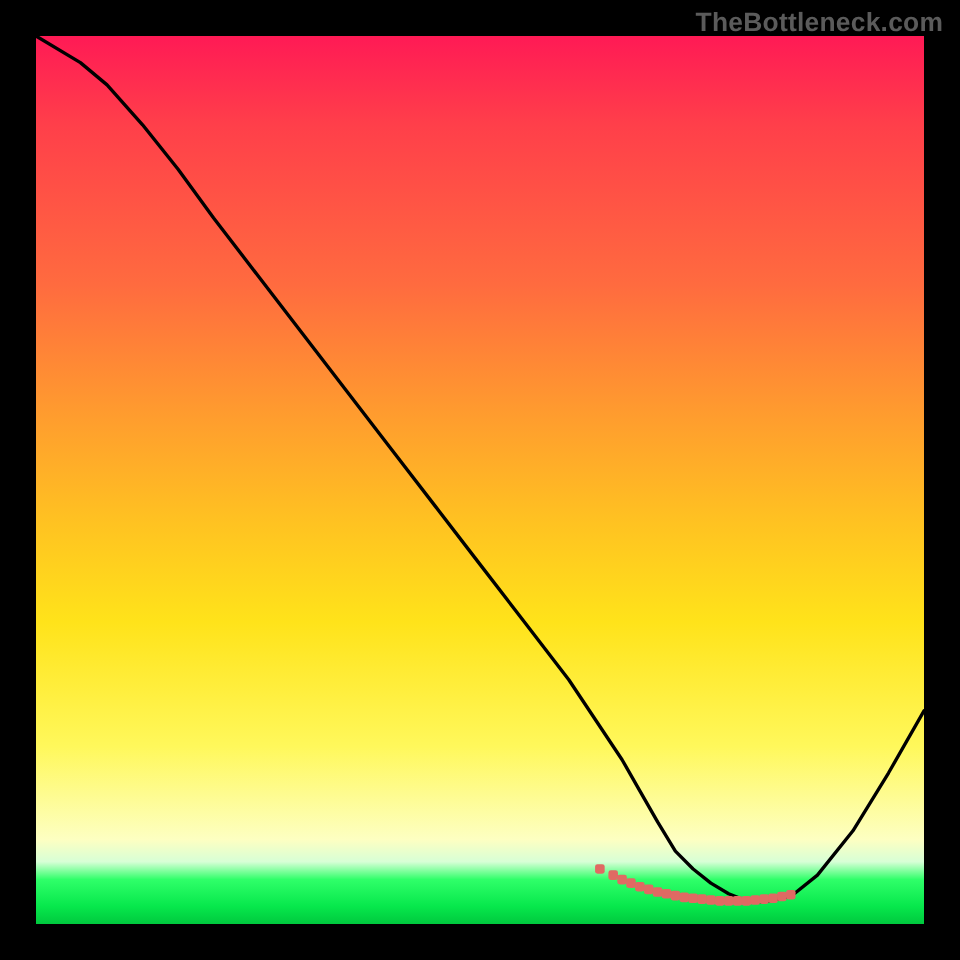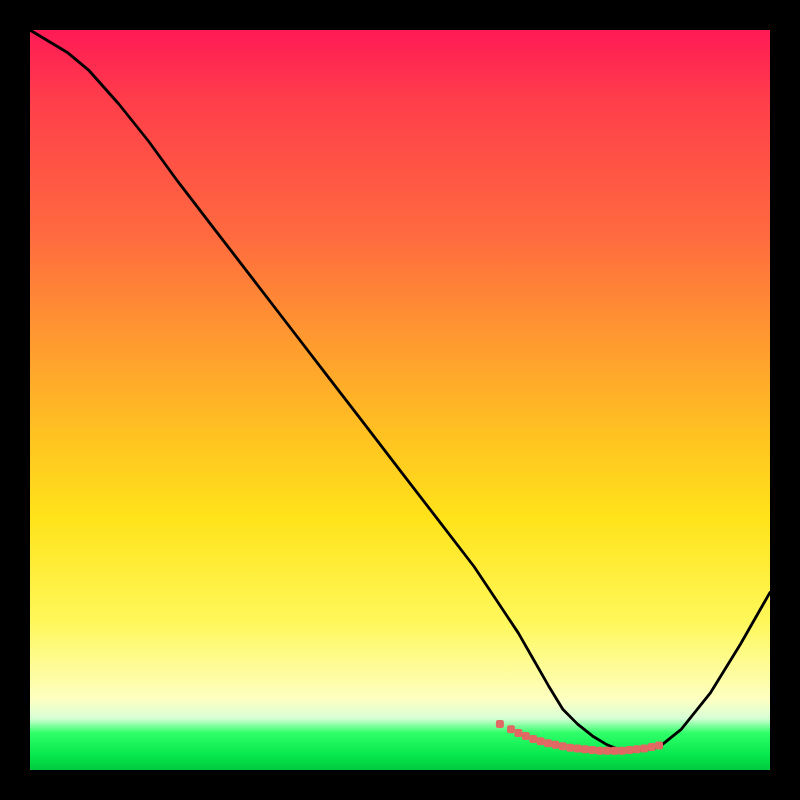--- a/index.html
+++ b/index.html
@@ -54,20 +54,21 @@
     inset: 0;
     width: 100%;
     height: 100%;
     pointer-events: none;
   }
 </style>
 </head>
 <body>
 
 <div class="container">
+  <div class="watermark">TheBottleneck.com</div>
 
   <div class="plot-frame">
     <div class="gradient"></div>
     <svg class="curve" id="curve-svg" viewBox="0 0 740 740" preserveAspectRatio="none">
         <path d="M0.00 0.00 L37.00 22.20 L59.20 40.70 L88.80 74.00 L118.40 111.00 L148.00 151.70 L185.00 199.80 L222.00 247.90 L259.00 296.00 L296.00 344.10 L333.00 392.20 L370.00 440.30 L407.00 488.40 L444.00 536.50 L466.20 569.80 L488.40 603.10 L503.20 629.00 L518.00 654.90 L532.80 679.32 L547.60 694.12 L562.40 705.96 L577.20 714.84 L592.00 720.76 L606.80 721.50 L629.00 717.06 L651.20 699.30 L680.80 662.30 L710.40 614.20 L740.00 562.40" fill="none" stroke="#000000" stroke-width="2.8" stroke-linecap="round" stroke-linejoin="round"></path>
         <g>
           <rect x="465.90" y="690.12" width="8" height="8" rx="2" fill="#e06a63"></rect>
           <rect x="477.00" y="695.30" width="8" height="8" rx="2" fill="#e06a63"></rect>
           <rect x="484.40" y="699.00" width="8" height="8" rx="2" fill="#e06a63"></rect>
           <rect x="491.80" y="701.96" width="8" height="8" rx="2" fill="#e06a63"></rect>

